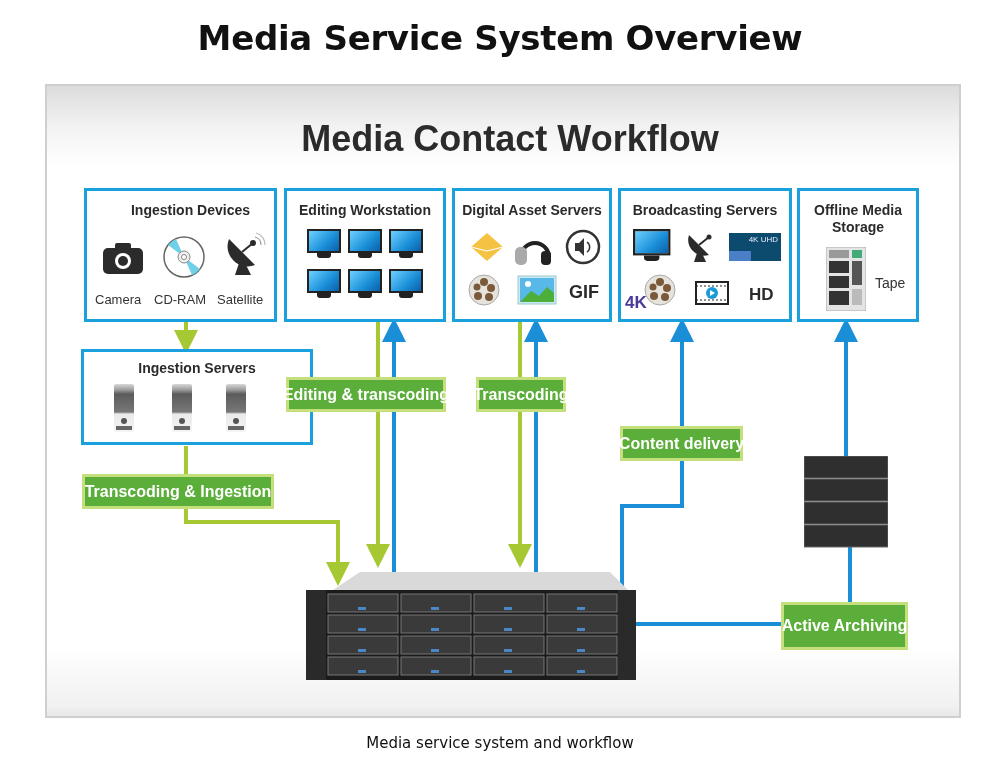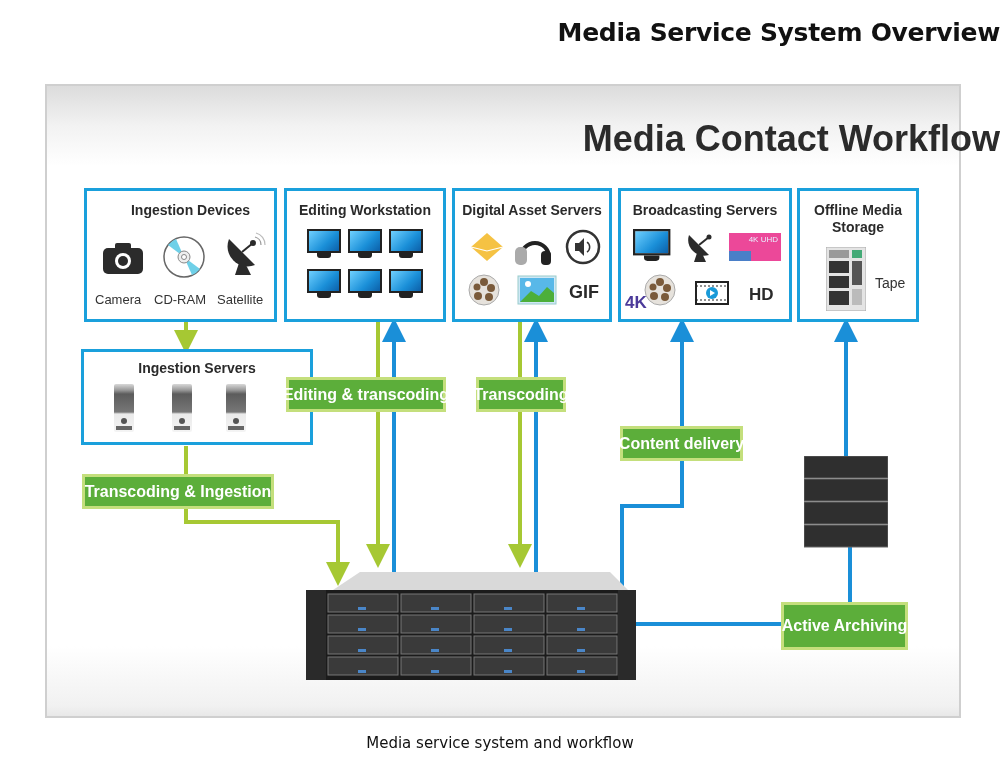--- a/index.html
+++ b/index.html
@@ -1,20 +1,20 @@
 <!DOCTYPE html>
 <html><head>
 <meta charset="utf-8">
 <style>
   html, body { margin:0; padding:0; background:#ffffff; }
   body { width:1000px; height:778px; position:relative; overflow:hidden; font-family:"Liberation Sans", sans-serif; }
-  .page-title { position:absolute; left:0; top:18px; width:1000px; text-align:right; font-family:"DejaVu Sans", sans-serif; font-weight:bold; font-size:25px; color:#111; letter-spacing:-0.3px; }
+  .page-title { position:absolute; left:0; top:18px; width:1000px; text-align:center; font-family:"DejaVu Sans", sans-serif; font-weight:bold; font-size:34px; color:#111; letter-spacing:-0.3px; }
   .frame { position:absolute; left:45px; top:84px; width:916px; height:634px; border:2px solid #cfcfcf; box-sizing:border-box;
     background:linear-gradient(to bottom,#dcdcdc 0px,#f2f2f2 40px,#ffffff 80px,#ffffff 560px,#f1f1f1 620px,#e4e4e4 634px); }
-  .diagram-title { position:absolute; left:0; top:118px; width:1000px; text-align:right; font-weight:bold; font-size:36px; color:#2b2b2b; padding-left:20px; box-sizing:border-box; }
+  .diagram-title { position:absolute; left:0; top:118px; width:1000px; text-align:center; font-weight:bold; font-size:36px; color:#2b2b2b; padding-left:20px; box-sizing:border-box; }
   .box { position:absolute; border:3px solid #1aa0dc; background:#fff; box-sizing:border-box; }
   .box-title { position:absolute; left:0; width:100%; text-align:center; font-weight:bold; font-size:14px; color:#2a2a2a; }
   .lbl { position:absolute; font-size:13px; color:#333; }
   .tag { position:absolute; background:#5cae3a; border:3px solid #c4df7c; color:#fff; font-weight:bold; font-size:16px; box-sizing:border-box; display:flex; align-items:center; justify-content:center; white-space:nowrap; }
   .caption { position:absolute; left:0; top:734px; width:1000px; text-align:center; font-family:"DejaVu Sans", sans-serif; font-size:15px; color:#111; }
   svg.wires { position:absolute; left:0; top:0; }
   .monitor { position:absolute; width:34px; height:30px; }
   .monitor .scr { position:absolute; left:0; top:0; width:34px; height:24px; background:linear-gradient(135deg,#6fd0ff,#1a8fd8 60%,#0c5fa8); border:2px solid #222; box-sizing:border-box; }
   .monitor .stand { position:absolute; left:10px; top:24px; width:14px; height:5px; background:#222; border-radius:0 0 3px 3px; }
   .tower { position:absolute; width:20px; height:48px; background:linear-gradient(to bottom,#d8d8d8 0,#9a9a9a 6px,#5c5c5c 10px,#777 28px,#eaeaea 30px,#f4f4f4 48px); border-radius:2px; }
@@ -149,21 +149,21 @@
   <div class="monitor" style="left:12px;top:38px;transform:scale(1.1);transform-origin:left top;">
       <div class="scr"></div>
       <div class="stand"></div>
     </div>
   <svg class="icon" style="left:66px;top:38px;" width="30" height="34">
     <path d="M2,6 A16,16 0 0,0 22,26 z" fill="#2b2b2b"></path>
     <line x1="12" y1="16" x2="22" y2="8" stroke="#2b2b2b" stroke-width="2"></line>
     <circle cx="22" cy="8" r="2.5" fill="#2b2b2b"></circle>
     <path d="M10,24 L7,33 L19,33 L15,24 z" fill="#2b2b2b"></path>
   </svg>
-  <div style="position:absolute;left:108px;top:42px;width:52px;height:28px;background:#ec4899;">
+  <div style="position:absolute;left:108px;top:42px;width:52px;height:28px;background:#0c4a6e;">
     <div style="position:absolute;right:3px;top:2px;font-size:8px;color:#e8f0ff;">4K UHD</div>
     <div style="position:absolute;left:0;bottom:0;width:22px;height:10px;background:#4a7fc8;"></div>
   </div>
   <svg class="icon" style="left:22px;top:82px;" width="34" height="34">
     <circle cx="17" cy="17" r="15" fill="#e6e2dc" stroke="#aaa"></circle>
     <circle cx="17" cy="9" r="4" fill="#7a5a3a"></circle>
       <circle cx="24" cy="15" r="4" fill="#7a5a3a"></circle>
     <circle cx="22" cy="24" r="4" fill="#7a5a3a"></circle>
       <circle cx="11" cy="23" r="4" fill="#7a5a3a"></circle>
     <circle cx="10" cy="14" r="3.5" fill="#7a5a3a"></circle>

